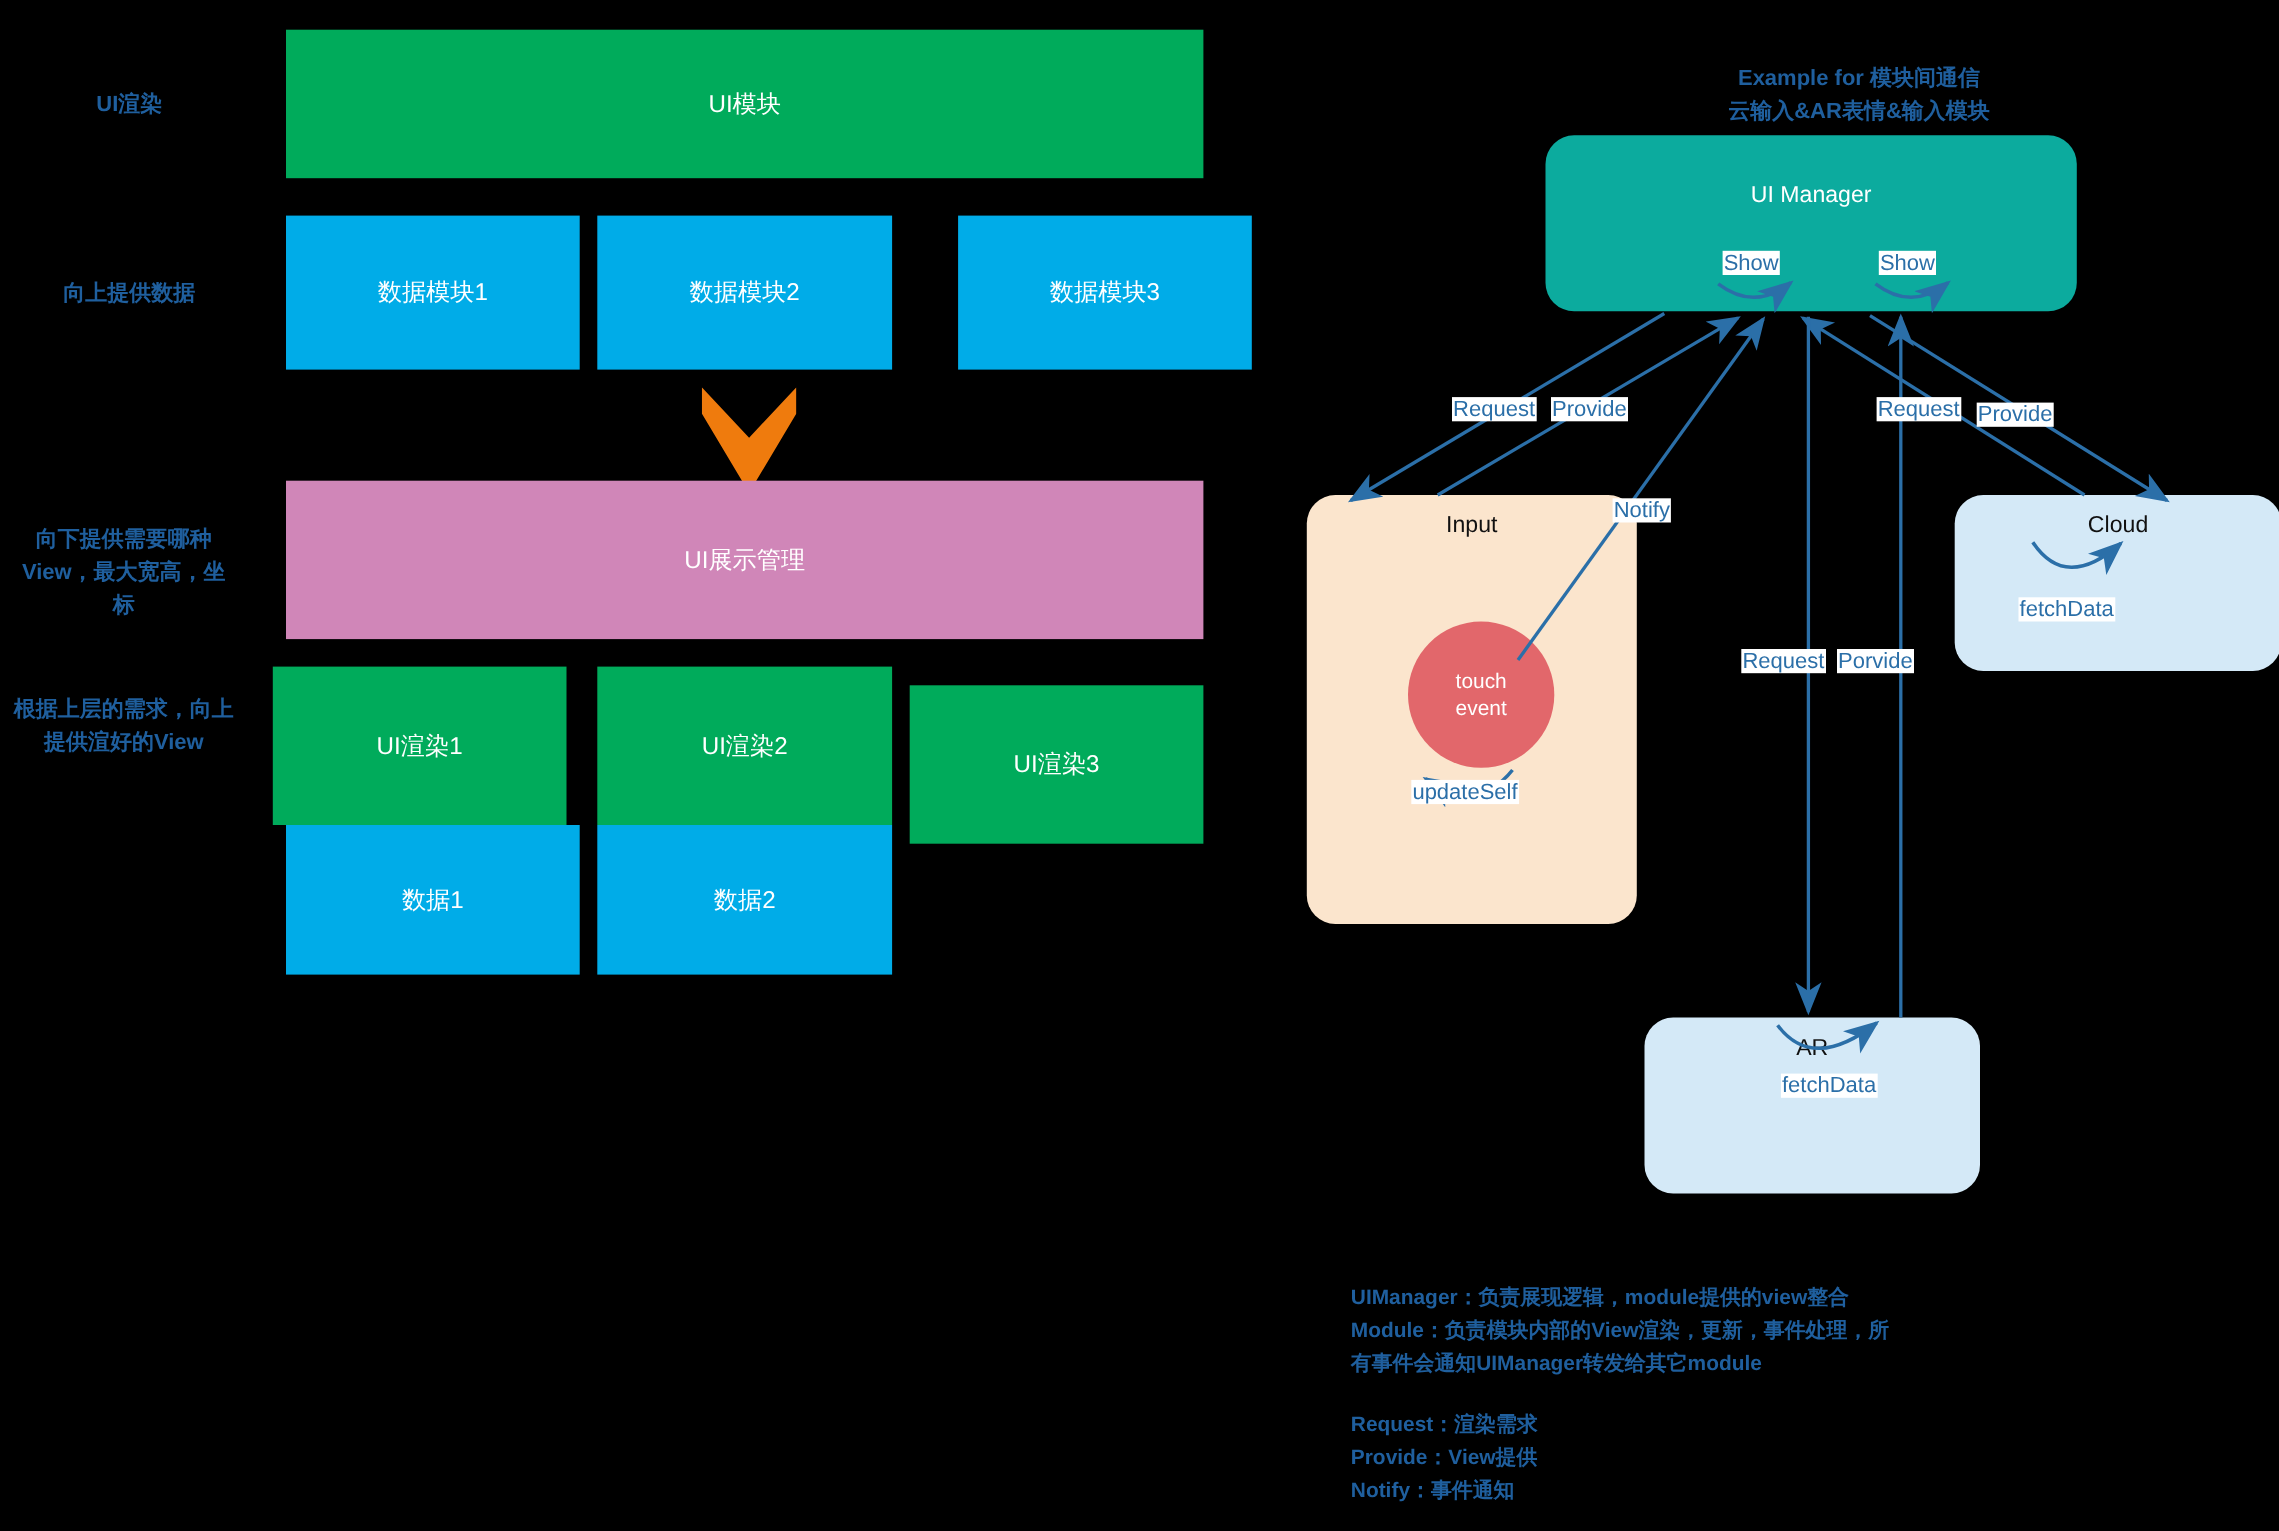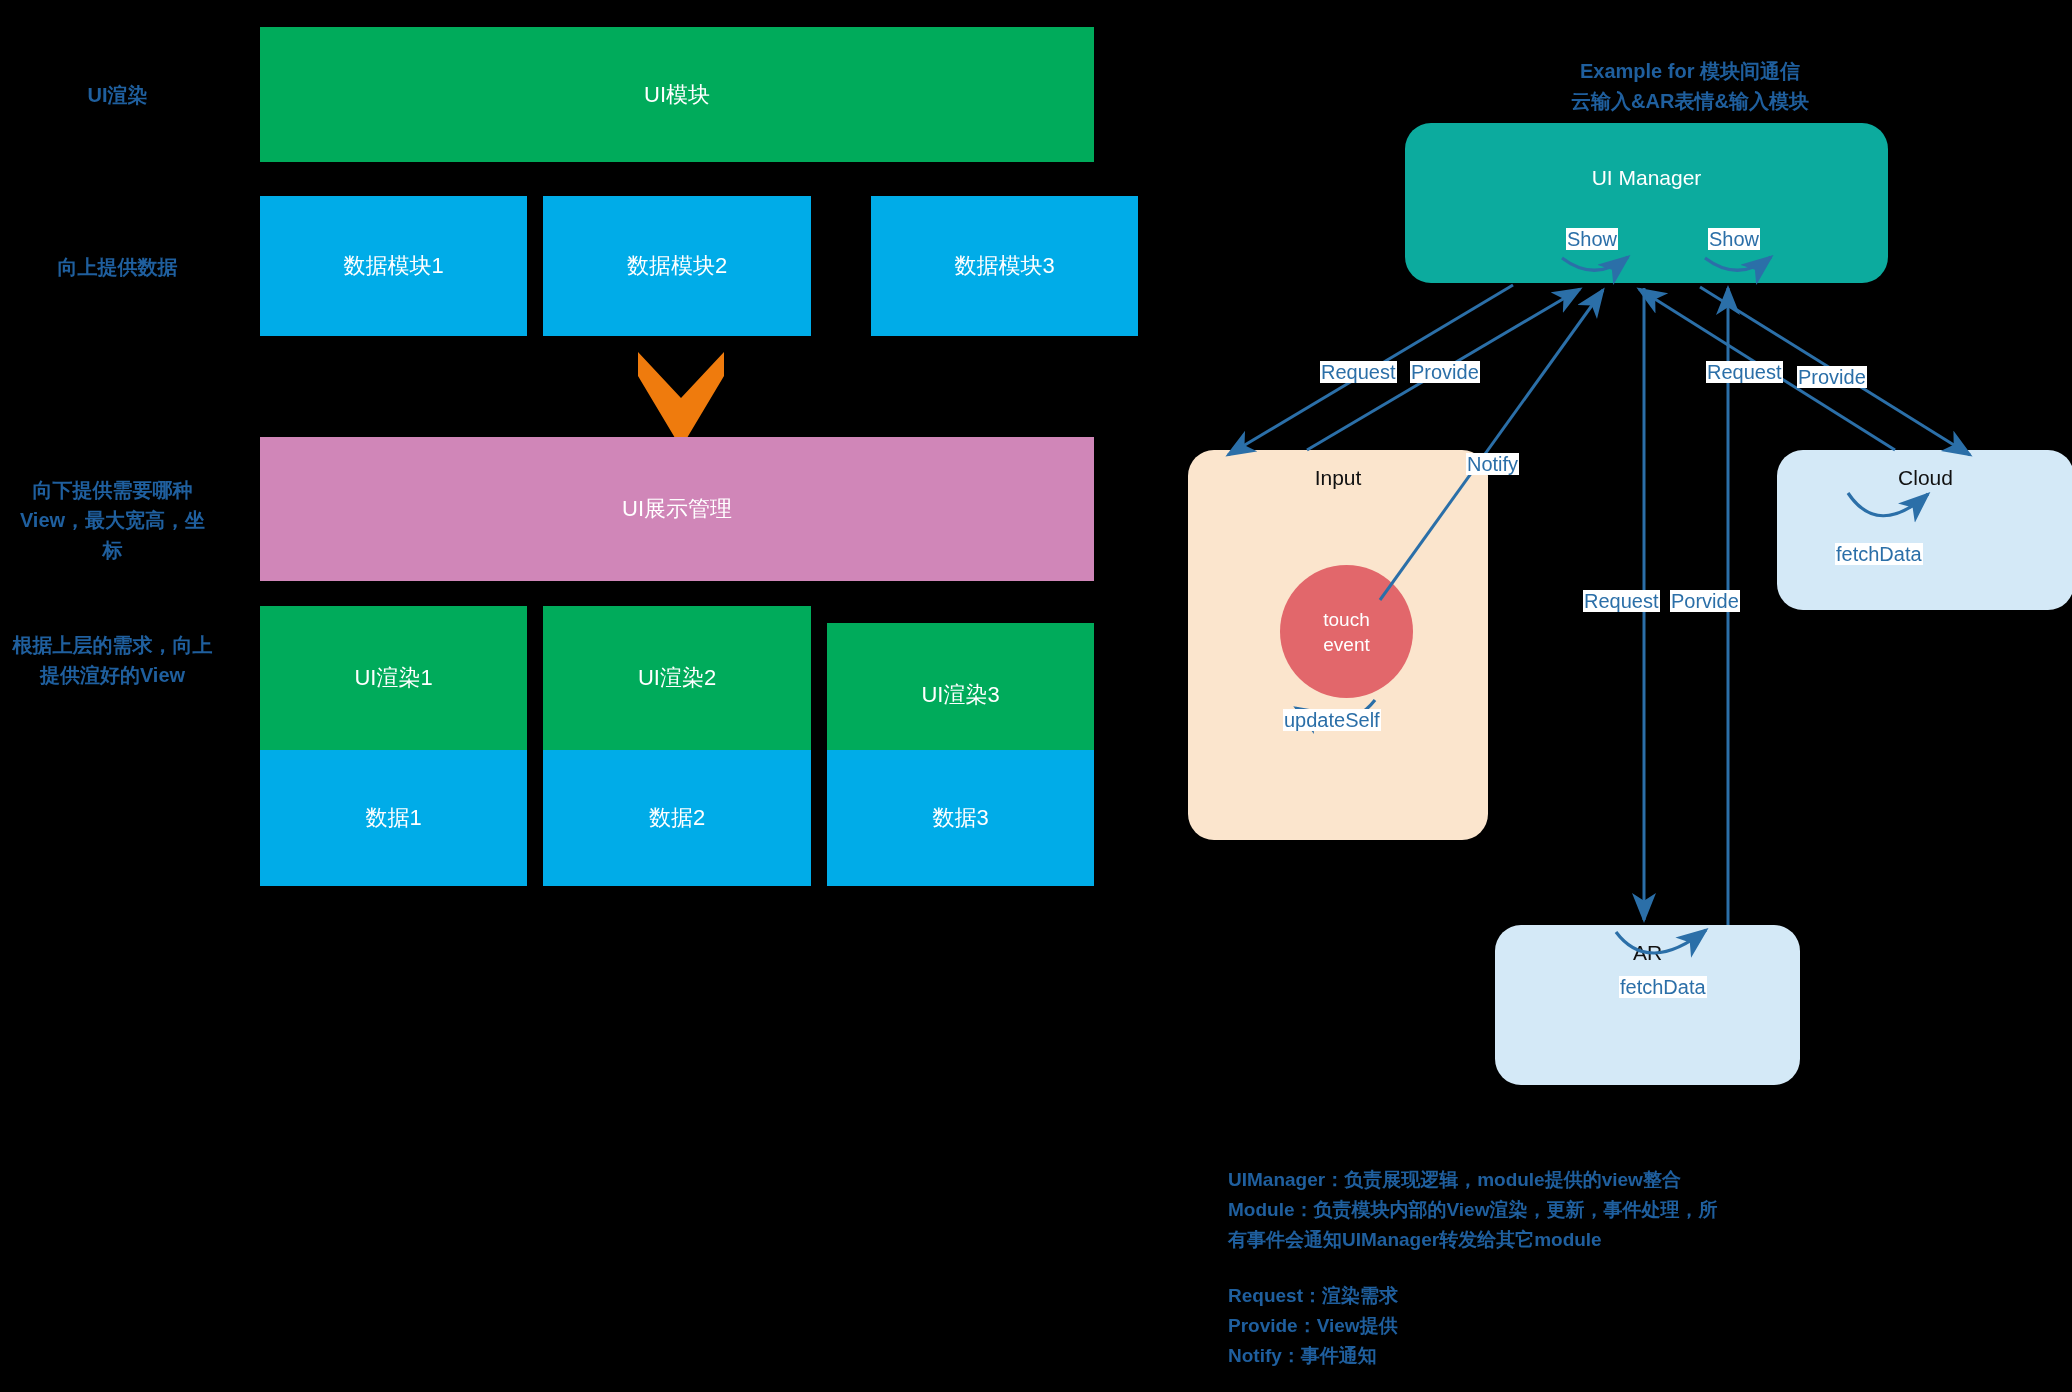--- a/index.html
+++ b/index.html
@@ -134,28 +134,27 @@
   <div class="abs box blue" style="left:260px; top:196px; width:267px; height:140px;">数据模块1</div>
   <div class="abs box blue" style="left:543px; top:196px; width:268px; height:140px;">数据模块2</div>
   <div class="abs box blue" style="left:827px; top:196px; width:267px; height:140px;margin-left:44px;">数据模块3</div>
 
   <svg class="abs" style="left:638px; top:352px; width:86px; height:96px;" viewBox="0 0 86 96" xmlns="http://www.w3.org/2000/svg">
     <polygon points="0,0 43,46 86,0 86,24 43,96 0,24" fill="#ef7b0d"></polygon>
   </svg>
 
   <div class="abs box pink" style="left:260px; top:437px; width:834px; height:144px;">UI展示管理</div>
 
-  <div class="abs box green" style="left:260px; top:606px; width:267px; height:144px;">UI渲染1</div>
+  <div class="abs box green" style="left:248px; top:606px; width:267px; height:144px;">UI渲染1</div>
   <div class="abs box blue" style="left:260px; top:750px; width:267px; height:136px;">数据1</div>
 
   <div class="abs box green" style="left:543px; top:606px; width:268px; height:144px;">UI渲染2</div>
   <div class="abs box blue" style="left:543px; top:750px; width:268px; height:136px;">数据2</div>
 
   <div class="abs box green" style="left:827px; top:623px; width:267px; height:144px;">UI渲染3</div>
-  <div class="abs box blue" style="left:827px; top:750px; width:267px; height:136px;">数据3</div>
 
   <div class="abs rt-title" style="left:1480px; top:56px; width:420px;">Example for 模块间通信
 云输入&amp;AR表情&amp;输入模块</div>
 
   <div class="node uimgr" style="left:1405px; top:123px; width:483px; height:160px;">
     <div class="node-label" style="top:43px;">UI Manager</div>
   </div>
 
   <div class="node input" style="left:1188px; top:450px; width:300px; height:390px;">
     <div class="node-label" style="top:16px;">Input</div>

